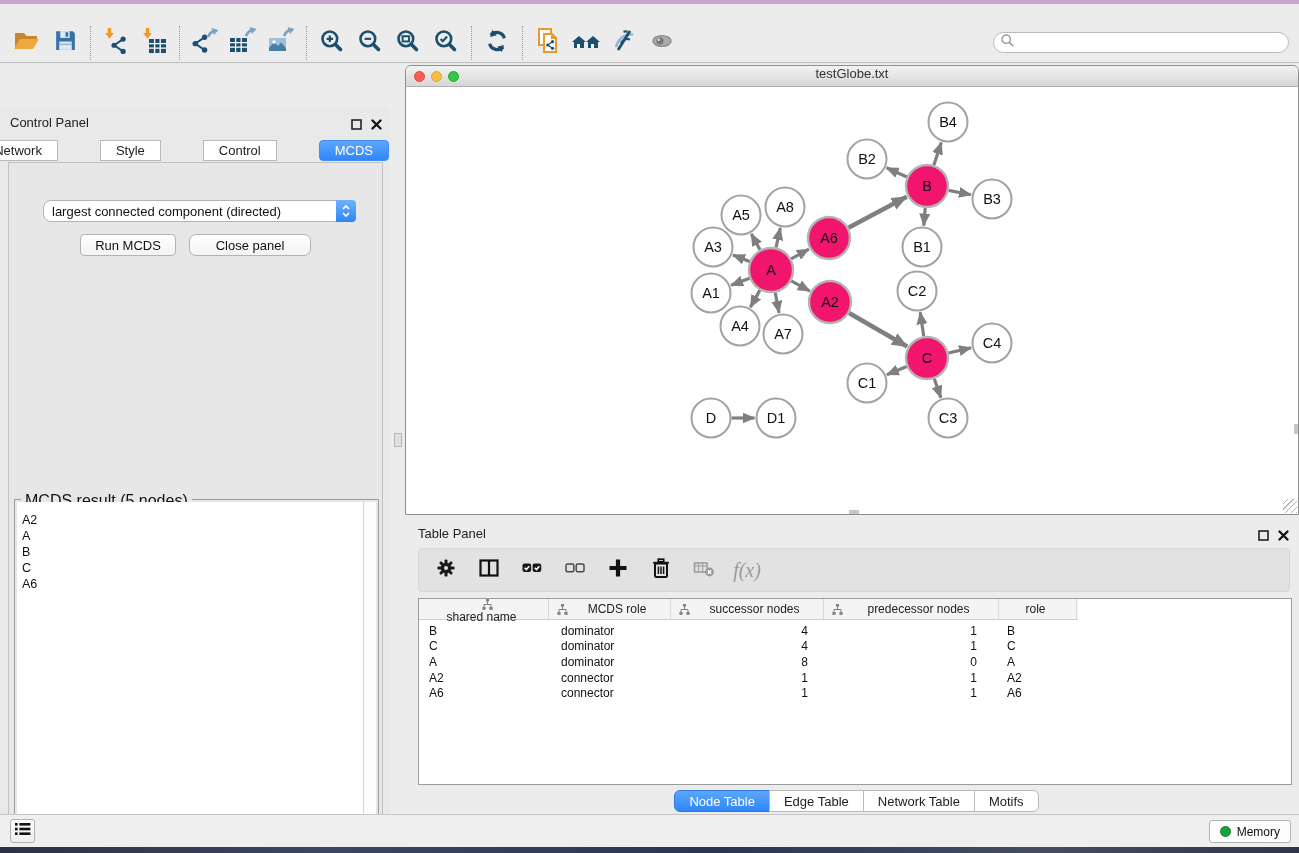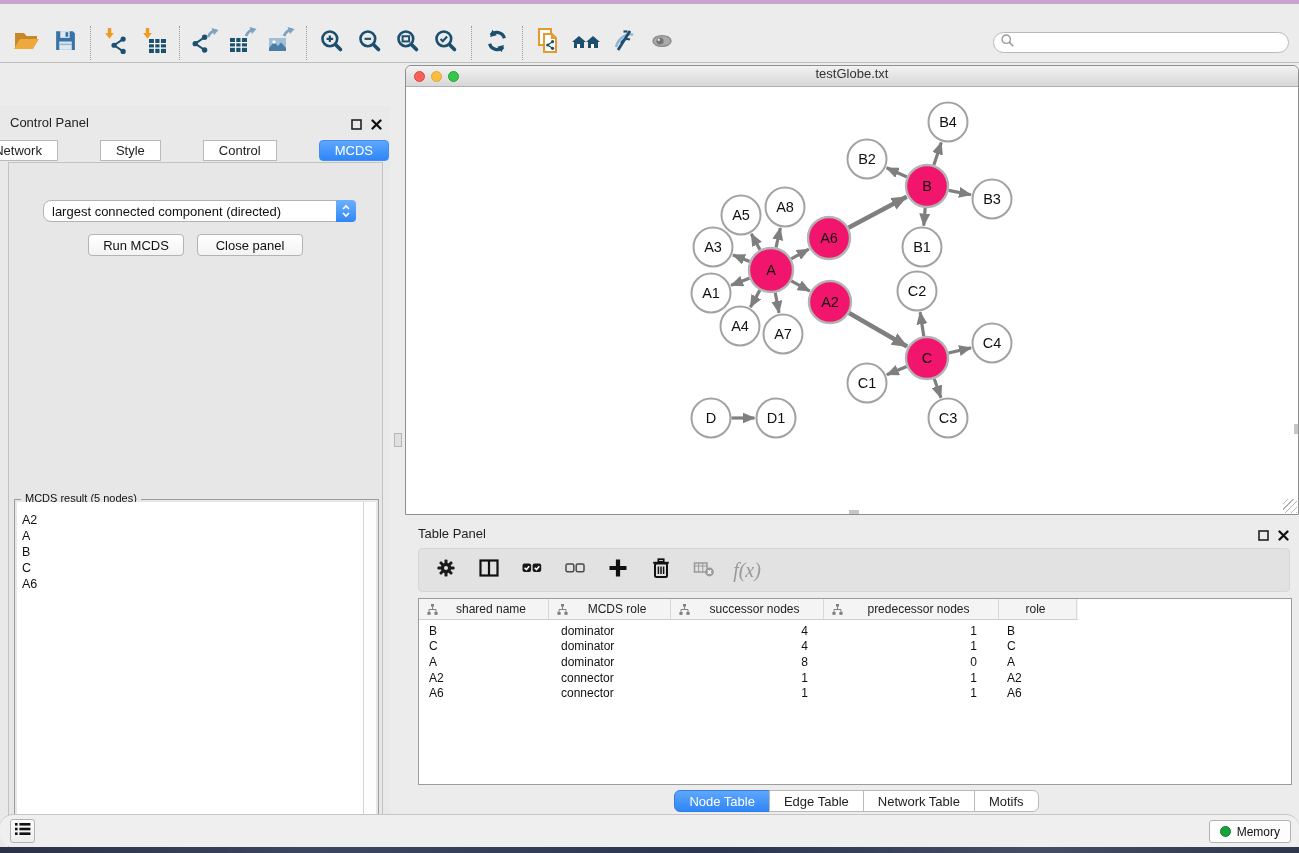--- a/index.html
+++ b/index.html
@@ -42,24 +42,24 @@
     border:1px solid #c2c2c2; }
   .opt-label { position:absolute; top:17px; left:0; right:0; text-align:center; font-size:13px; color:#1a1a1a; }
   .combo { position:absolute; left:34px; top:37px; width:313px; height:22px; background:#fff;
     border:1px solid #b3b3b3; border-radius:8px; display:flex; align-items:center; }
   .combo .val { flex:1; font-size:13px; padding-left:8px; color:#111; white-space:nowrap; overflow:hidden; }
   .combo .stepper { width:20px; height:22px; margin:-1px -1px -1px 0; border-radius:0 4px 4px 0;
     background:linear-gradient(#6db1fc,#2f86f8); display:flex; align-items:center; justify-content:center; }
   .btn-row { position:absolute; left:0; right:0; top:71px; display:flex; justify-content:center; gap:13px; }
   .pbtn { height:22px; background:linear-gradient(#ffffff,#f3f3f3); border:1px solid #b3b3b3;
     border-radius:4px; font-size:13px; color:#111; display:flex; align-items:center; justify-content:center; }
-  .pbtn.run { width:96px; } .pbtn.close { width:106px; }
+  .pbtn.run { width:96px; } .pbtn.close { width:122px;border-radius:7px; }
   .groupbox { position:absolute; left:5px; right:3px; top:336px; bottom:6px; border:1px solid #9c9c9c; }
   .groupbox .legend { position:absolute; top:-8px; left:6px; background:#e7e7e7; padding:0 4px;
-    font-size:11px; color:#111; }
+    font-size:16px; color:#111; }
   .mcds-listwrap { position:absolute; inset:2px; background:#fff; }
   .mcds-scroll { position:absolute; right:0; top:0; bottom:0; width:13px; background:#fdfdfd;
     border-left:1px solid #d6d6d6; }
   #mcds-list { position:absolute; left:0; top:10px; right:14px; }
   .mcds-item { font-size:12.5px; line-height:16px; padding-left:5px; color:#111; }
 
   .splitter-handle { position:absolute; left:394px; top:433px; width:8px; height:14px; background:#e0e0e0;
     border:1px solid #b5b5b5; }
 
   
@@ -85,36 +85,36 @@
   .tp-toolbar { position:absolute; left:13px; right:9px; top:28px; height:44px; background:#e2e2e2;
     border:1px solid #d6d6d6; border-radius:4px; display:flex; align-items:center; gap:17px; padding-left:14px; }
   .tp-tbtn { width:26px; height:26px; display:flex; align-items:center; justify-content:center; }
   .fx { font-family:"Liberation Serif", serif; font-style:italic; font-size:20px; color:#9a9a9a; }
   .tbl { position:absolute; left:13px; right:7px; top:78px; height:187px; background:#fff;
     border:1px solid #9c9c9c; overflow:hidden; }
   #tbl-head { display:flex; height:21px; background:#f4f4f4; border-bottom:1px solid #cfcfcf; width:659px; }
   .th { display:flex; align-items:center; border-right:1px solid #d8d8d8; }
   .hicon { margin-left:8px; display:flex; }
   .hlabel { flex:1; text-align:center; font-size:12px; color:#222; padding-right:4px; }
-  .c0 { width:130px; } .c1 { width:122px; } .c2 { width:153px; } .c3 { width:175px; } .c4 { width:78px; }
+  .c0 { width:130px;flex-direction:column; } .c1 { width:122px; } .c2 { width:153px; } .c3 { width:175px; } .c4 { width:78px; }
   #tbl-body { padding-top:3px; }
   .tbl-row { display:flex; height:15.6px; align-items:center; font-size:12px; color:#111; }
   .td.c0 { padding-left:10px; } .td.c1 { padding-left:12px; }
   .td.c2 { text-align:right; padding-right:16px; } .td.c3 { text-align:right; padding-right:22px; }
   .td.c4 { padding-left:8px; }
   #table-tabs { position:absolute; left:0; right:0; top:270px; display:flex; justify-content:center; }
   .seg { background:#fff; border:1px solid #b9b9b9; margin-left:-1px; padding:0 14px; height:22px;
     line-height:21px; font-size:13px; color:#222; }
   .seg.first { border-radius:6px 0 0 6px; margin-left:9px; }
   .seg.last { border-radius:0 6px 6px 0; }
   .seg.active { background:linear-gradient(#5ea7fb,#2f86f8); border-color:#2f7ce0; color:#fff; }
 
   
   .statusbar { position:absolute; left:0; top:814px; width:100%; height:33px; background:#efefef;
-    border-top:1px solid #c6c6c6;border-radius:13px; }
+    border-top:1px solid #c6c6c6; }
   .list-btn { position:absolute; left:10px; top:4px; width:25px; height:24px;
     background:linear-gradient(#fdfdfd,#ededed); border:1px solid #b2b2b2; border-radius:3px;
     display:flex; align-items:center; justify-content:center; }
   .memory-btn { position:absolute; right:8px; top:5px; height:23px; padding:0 10px;
     background:#fdfdfd; border:1px solid #b2b2b2; border-radius:3px; display:flex; align-items:center;
     gap:6px; font-size:12px; color:#111; }
   .mem-dot { width:11px; height:11px; border-radius:50%; background:#17a33c; border:1px solid #108031; }
   .bottom-strip { position:absolute; left:0; top:847px; width:100%; height:6px;
     background:linear-gradient(90deg,#2b3247,#3d4660 25%,#2b3550 55%,#444d63 80%,#2e364c); }
 </style>

